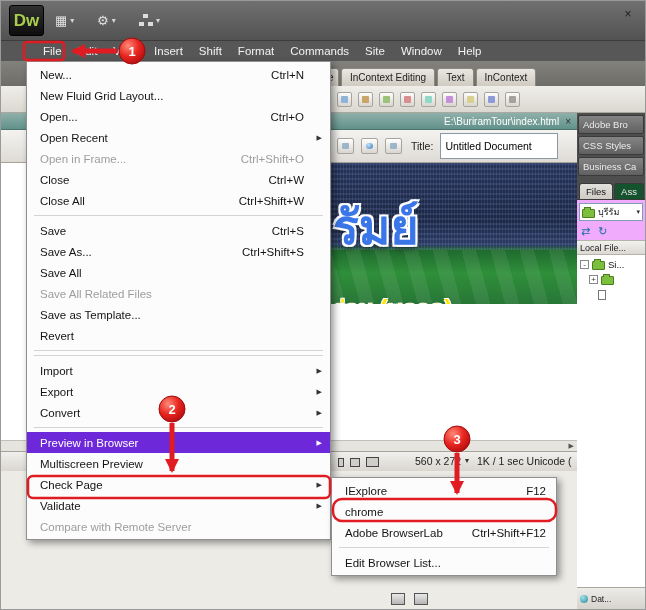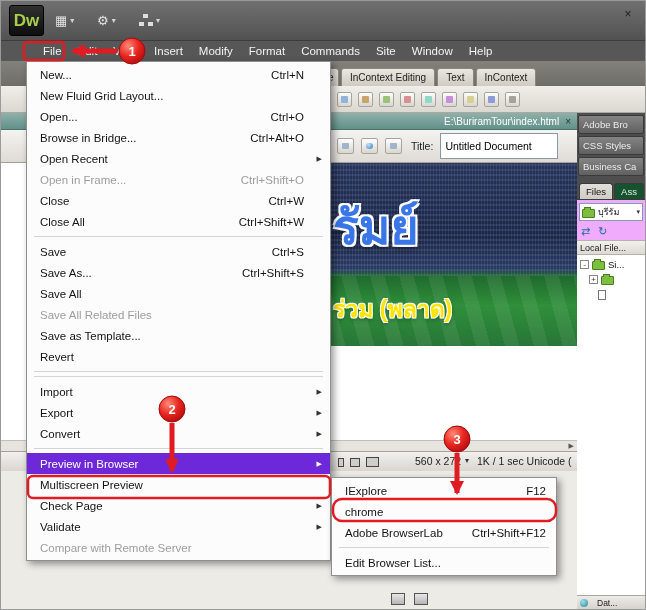--- a/index.html
+++ b/index.html
@@ -43,21 +43,21 @@
   
   .doc-toolbar{position:absolute;top:129px;left:0;right:68px;height:33px;background:linear-gradient(#f4f3f0,#dedbd5);border-bottom:1px solid #a5a29a;display:flex;align-items:center;gap:7px;padding-left:336px}
   .dt-ico{width:17px;height:16px;border:1px solid #a7a49c;border-radius:2px;background:linear-gradient(#ffffff,#d9d6cf);position:relative;flex:none}
   .dt-ico::after{content:"";position:absolute;inset:4px;background:#9fb6c9;border-radius:1px}
   .dt-ico.globe::after{border-radius:50%;background:radial-gradient(circle at 35% 30%,#bfe3ff,#3a77b5)}
   .title-lab{font-size:10.5px;color:#222;margin-left:2px;white-space:nowrap}
   .title-input{width:118px;height:18px;border:1px solid #8a97a5;background:#fff;font-size:10.5px;padding:12px 4px;font-family:Liberation Sans, sans-serif}
 
   
   .doc-canvas{position:absolute;top:162px;left:0;right:68px;height:277px;background:#fff}
-  .stadium{position:absolute;left:330px;top:0;width:248px;height:183px;overflow:hidden;
+  .stadium{position:absolute;left:330px;top:0;width:248px;height:141px;overflow:hidden;
     background:linear-gradient(180deg,#26335a 0%,#1b2747 40%,#2a3a63 58%,#1f6b2e 62%,#2f8f3a 78%,#277636 100%)}
   .stadium::before{content:"";position:absolute;left:0;right:0;top:0;height:62%;
     background:repeating-linear-gradient(90deg,rgba(255,255,255,.08) 0 1px,transparent 1px 3px),
                repeating-linear-gradient(0deg,rgba(130,150,200,.16) 0 2px,transparent 2px 5px)}
   .stadium::after{content:"";position:absolute;left:0;right:0;bottom:0;height:38%;
     background:repeating-linear-gradient(75deg,rgba(255,255,255,.07) 0 14px,transparent 14px 28px)}
   .headline{position:absolute;top:26px;left:2px;width:100%;font-size:48px;font-weight:bold;color:#3a76e8;z-index:2;
     text-shadow:-2px -2px 0 #fff,2px -2px 0 #fff,-2px 2px 0 #fff,2px 2px 0 #fff,0 4px 6px rgba(0,0,0,.45)}
   .subline{position:absolute;top:128px;left:2px;width:100%;font-size:23px;font-weight:bold;color:#ffe400;z-index:2;
     text-shadow:-1px -1px 0 #fff,1px -1px 0 #fff,-1px 1px 0 #fff,1px 1px 0 #fff,0 2px 4px rgba(0,0,0,.5)}
@@ -90,21 +90,21 @@
   .site-name{flex:1;white-space:nowrap;overflow:hidden;color:#111}
   .site-select .dd{font-size:7px;color:#333}
   .fp-tools{height:17px;display:flex;align-items:center;gap:8px;padding-left:4px;color:#1d6fa5;font-size:11px;flex:none}
   .lf-header{height:15px;background:linear-gradient(#f2f1ee,#dcd9d3);border-top:1px solid #b5b2aa;border-bottom:1px solid #b5b2aa;font-size:9px;font-weight:normal;color:#222;display:flex;align-items:center;padding-left:3px;white-space:nowrap;overflow:hidden;flex:none}
   .tree{flex:1;background:#fff;padding-top:2px;overflow:hidden}
   .trow{height:15px;display:flex;align-items:center;gap:3px;font-size:9.5px;color:#111;white-space:nowrap}
   .exp{width:9px;height:9px;border:1px solid #888;background:#fff;font-size:8px;line-height:7px;text-align:center;color:#333;flex:none}
   .folder{width:13px;height:9px;background:#7cbf3f;border:1px solid #4c7d1f;border-radius:1px;position:relative;flex:none;margin-top:2px}
   .folder::before{content:"";position:absolute;top:-3px;left:1px;width:5px;height:2px;background:#7cbf3f;border:1px solid #4c7d1f;border-bottom:none}
   .fileico{width:8px;height:10px;background:#fff;border:1px solid #777;flex:none}
-  .fp-footer{height:14px;background:linear-gradient(#edece9,#d6d3cd);border-top:1px solid #aaa79f;display:flex;align-items:center;gap:9px;padding-left:3px;font-size:8.5px;color:#222;white-space:nowrap;overflow:hidden;flex:none}
+  .fp-footer{height:22px;background:linear-gradient(#edece9,#d6d3cd);border-top:1px solid #aaa79f;display:flex;align-items:center;gap:3px;padding-left:3px;font-size:8.5px;color:#222;white-space:nowrap;overflow:hidden;flex:none}
   .info-dot{width:8px;height:8px;border-radius:50%;background:radial-gradient(circle at 35% 30%,#9fe0ea,#2a8a9a);flex:none}
 
   
   .menu{position:absolute;background:#fcfcfc;border:1px solid #8f8f8f;box-shadow:3px 3px 7px rgba(0,0,0,.4);padding:2px 0;z-index:30}
   .file-menu{left:25px;top:60px;width:305px}
   .submenu{left:330px;top:476px;width:226px;z-index:31}
   .mi{position:relative;height:21px;display:flex;align-items:center;padding-left:13px;font-size:11.5px;color:#141414;white-space:nowrap}
   .mi .sc{position:absolute;right:26px;color:#141414}
   .submenu .mi .sc{right:10px}
   .mi .subarrow{position:absolute;right:8px;top:50%;transform:translateY(-50%);font-size:7px;color:#333}
@@ -136,21 +136,21 @@
       <span class="dd">▾</span>
     </div>
     <div class="win-close">×</div>
   </div>
 
   <div class="menubar">
       <div class="mb-item">File</div>
       <div class="mb-item">Edit</div>
       <div class="mb-item">View</div>
       <div class="mb-item">Insert</div>
-      <div class="mb-item">Modify</div>
+      <div class="mb-item">Shift</div>
       <div class="mb-item">Format</div>
       <div class="mb-item">Commands</div>
       <div class="mb-item">Site</div>
       <div class="mb-item">Window</div>
       <div class="mb-item">Help</div>
     </div>
 
   <div class="insert-bar">
       <span class="itab partial">e</span>
       <span class="itab">InContext Editing</span>
@@ -260,24 +260,20 @@
         <span class="sc">Ctrl+N</span>
       </div>
       <div class="mi">
         <span class="lab">New Fluid Grid Layout...</span>
       </div>
       <div class="mi">
         <span class="lab">Open...</span>
         <span class="sc">Ctrl+O</span>
       </div>
       <div class="mi">
-        <span class="lab">Browse in Bridge...</span>
-        <span class="sc">Ctrl+Alt+O</span>
-      </div>
-      <div class="mi">
         <span class="lab">Open Recent</span>
         <span class="subarrow">▶</span>
       </div>
       <div class="mi dis">
         <span class="lab">Open in Frame...</span>
         <span class="sc">Ctrl+Shift+O</span>
       </div>
       <div class="mi">
         <span class="lab">Close</span>
         <span class="sc">Ctrl+W</span>

